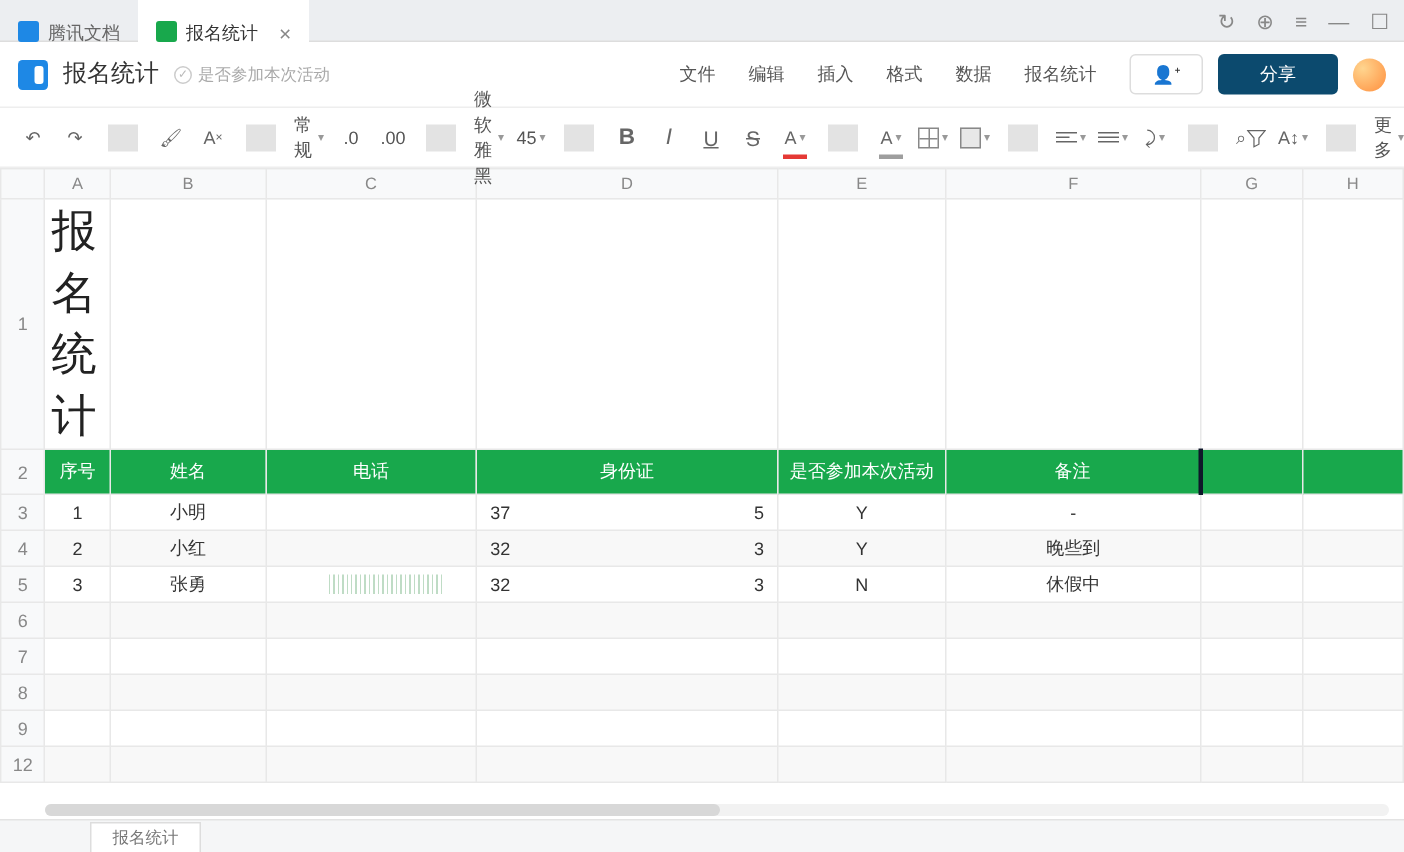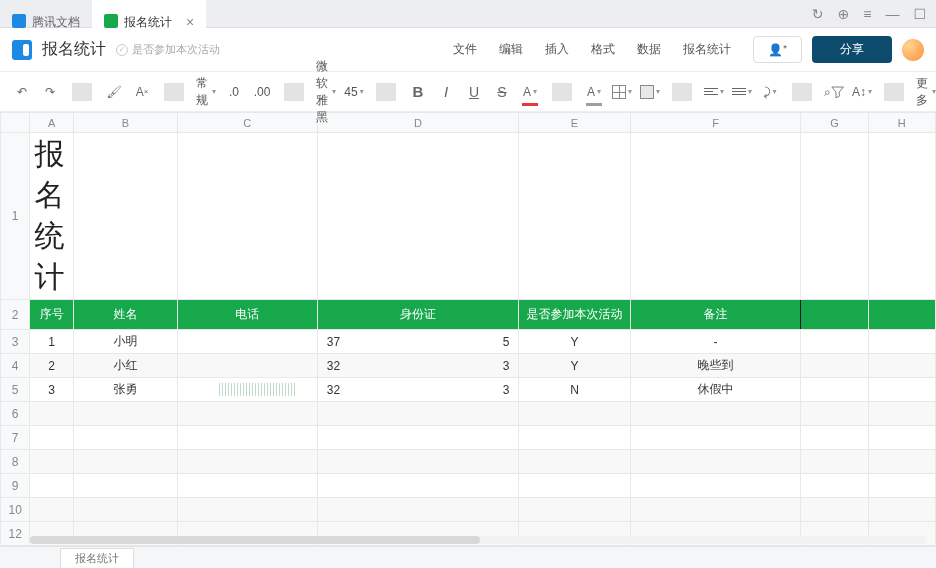--- a/index.html
+++ b/index.html
@@ -49,21 +49,21 @@
   .sheet-wrap { height:calc(100% - 28px - 44px - 40px - 22px); overflow:auto; background:#fff; }
   table.sheet { border-collapse:collapse; table-layout:fixed; }
   .sheet th, .sheet td { border:1px solid #e8e8e8; font-weight:normal; }
   .sheet thead th { background:#f8f9fa; color:#888; font-size:11px; height:20px; }
   .corner { width:30px; background:#f0f0f0; }
   .rowhdr { width:30px; background:#f8f9fa; color:#888; font-size:11px; text-align:center; }
   .sheet tbody td { height:24px; font-size:12px; text-align:center; }
   tr.title-row td.cell { height:50px; }
   tr.title-row td.big { font-size:30px; text-align:left; padding-left:4px; color:#222; }
   tr.header-row td.cell { background:#18a84c; color:#fff; height:30px; }
-  tr.header-row td.cell.last { border-right:1px solid #0f172a; }
+  tr.header-row td.cell.last { border-right:3px solid #0f172a; }
   tr.alt td.cell { background:#f8f8f8; }
   .redacted { position:relative; }
   .redacted::after { content:""; position:absolute; left:30%; right:15%; top:20%; bottom:20%; background:repeating-linear-gradient(90deg,#2a8a3f 0,#2a8a3f 1px,transparent 1px,transparent 3px); opacity:.3; }
 
   .footer { position:fixed; bottom:0; left:0; right:0; height:22px; background:#f5f6f7; border-top:1px solid #e3e3e3; display:flex; align-items:flex-end; padding-left:60px; }
   .sheet-tab { border:1px solid #ddd; border-bottom:none; background:#fff; padding:2px 14px; font-size:11px; color:#777; }
 
   .scrollbar-hint { position:absolute; left:30px; right:10px; bottom:24px; height:8px; background:#f2f2f2; border-radius:4px; }
   .scrollbar-thumb { position:absolute; left:30px; width:450px; bottom:24px; height:8px; background:#d8d8d8; border-radius:4px; }
 </style>
@@ -307,31 +307,20 @@
           <td class="cell "></td>
           <td class="cell "></td>
           <td class="cell "></td>
           <td class="cell "></td>
           <td class="cell "></td>
           <td class="cell "></td>
           <td class="cell "></td>
           <td class="cell "></td>
         </tr>
         <tr class="alt">
-          <td class="rowhdr">10</td>
-          <td class="cell "></td>
-          <td class="cell "></td>
-          <td class="cell "></td>
-          <td class="cell "></td>
-          <td class="cell "></td>
-          <td class="cell "></td>
-          <td class="cell "></td>
-          <td class="cell "></td>
-        </tr>
-        <tr class="alt">
           <td class="rowhdr">12</td>
           <td class="cell "></td>
           <td class="cell "></td>
           <td class="cell "></td>
           <td class="cell "></td>
           <td class="cell "></td>
           <td class="cell "></td>
           <td class="cell "></td>
           <td class="cell "></td>
         </tr>

